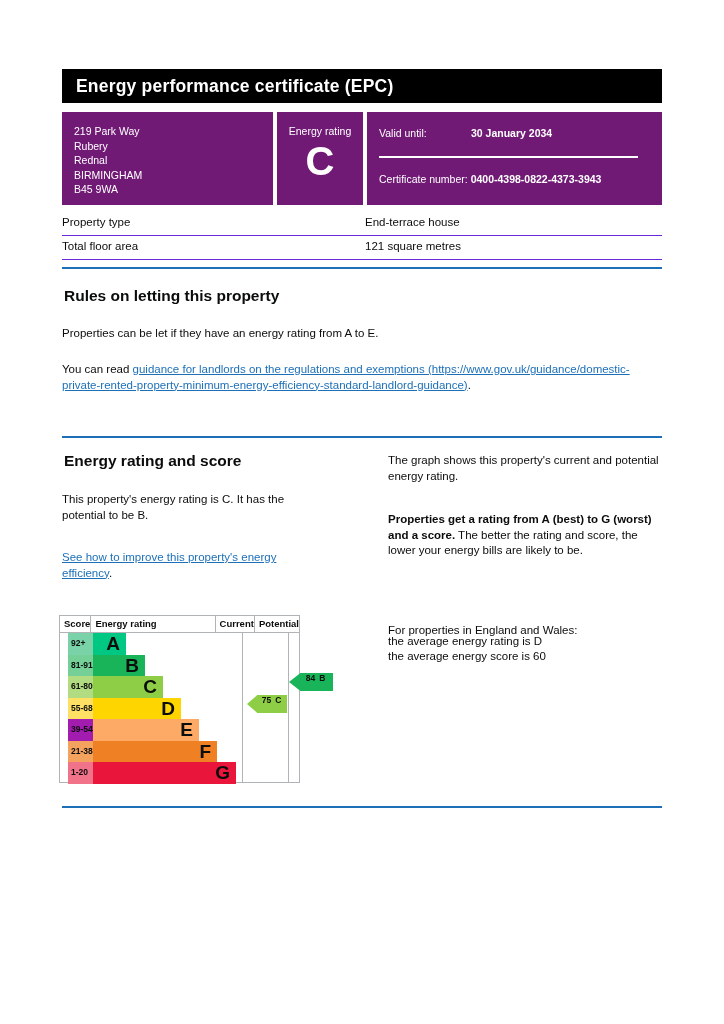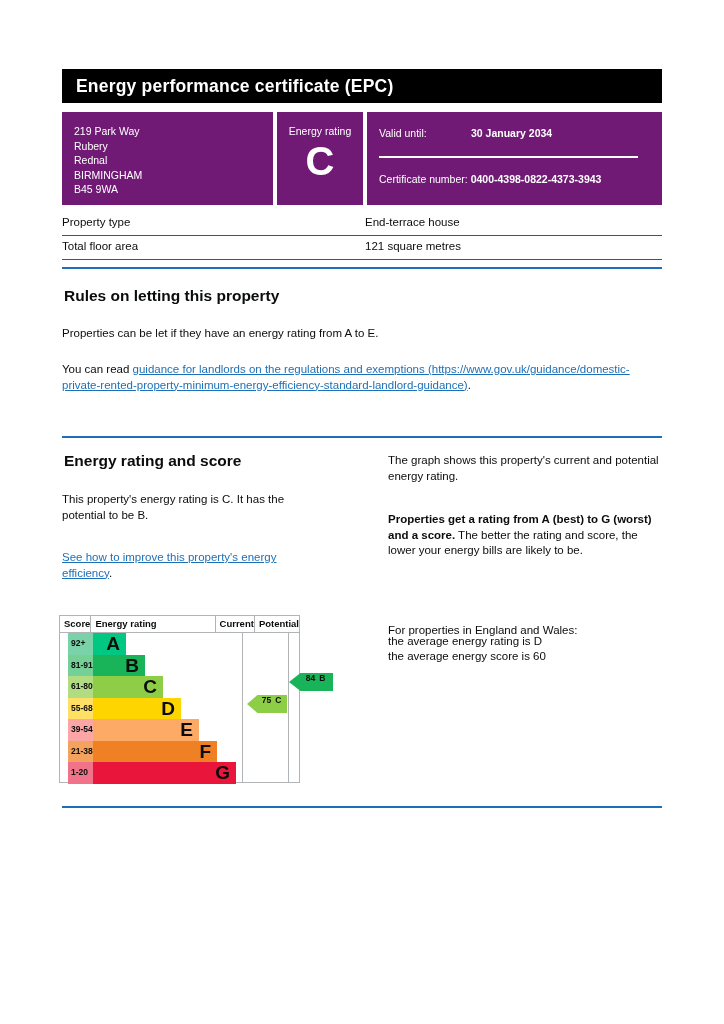--- a/index.html
+++ b/index.html
@@ -55,21 +55,21 @@
   .vline { position:absolute; top:17px; bottom:0; width:1px; background:#b1b4b6; }
   .vline-cur { left:182px; } .vline-pot { left:228px; }
   .chart-body { position:absolute; left:0; top:17px; width:100%; }
   .band-row { position:relative; height:21.5px; }
   .score-cell { position:absolute; left:8px; top:0; width:33px; height:100%; font-size:8.5px; font-weight:bold; padding:5px 0 0 3px; }
   .band { position:absolute; left:33px; top:0; height:100%; text-align:right; padding-right:6px; font-size:19px; font-weight:bold; line-height:21.5px; color:#0b0c0c; }
   .row-a .score-cell{background:#79d2a8;} .row-a .band{width:33px;background:#00c781;}
   .row-b .score-cell{background:#74d097;} .row-b .band{width:52px;background:#19b459;}
   .row-c .score-cell{background:#b2dc81;} .row-c .band{width:70px;background:#8dce46;}
   .row-d .score-cell{background:#ffe065;} .row-d .band{width:88px;background:#ffd500;}
-  .row-e .score-cell{background:#fca5a5;} .row-e .band{width:106px;background:#fcaa65;}
+  .row-e .score-cell{background:#a21caf;} .row-e .band{width:106px;background:#fcaa65;}
   .row-f .score-cell{background:#f4a35f;} .row-f .band{width:124px;background:#ef8023;}
   .row-g .score-cell{background:#f1738a;} .row-g .band{width:143px;background:#e9153b;}
 
   .pointer { position:absolute; height:18px; display:flex; align-items:flex-start; justify-content:center;
              font-size:8.5px; font-weight:bold; color:#0b0c0c;
              clip-path:polygon(0% 50%, 26% 0%, 100% 0%, 100% 100%, 26% 100%); padding-left:9px; }
   .pointer span { margin:0 2px; }
   .pointer-current { left:187px; top:79px; width:40px; background:#8dce46; }
   .pointer-potential { left:229px; top:57px; width:44px; background:#19b459; }
 </style>

